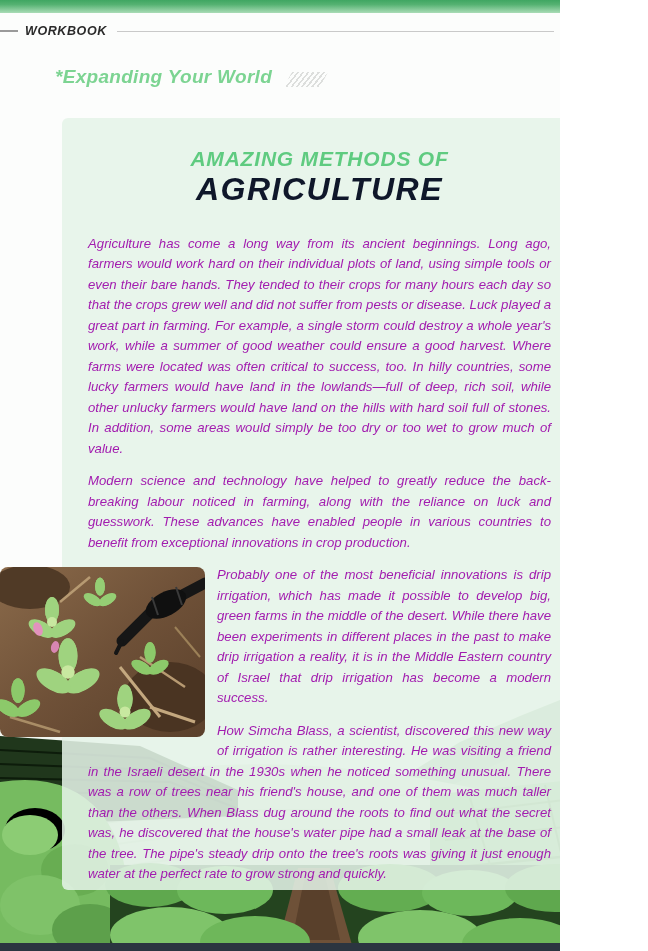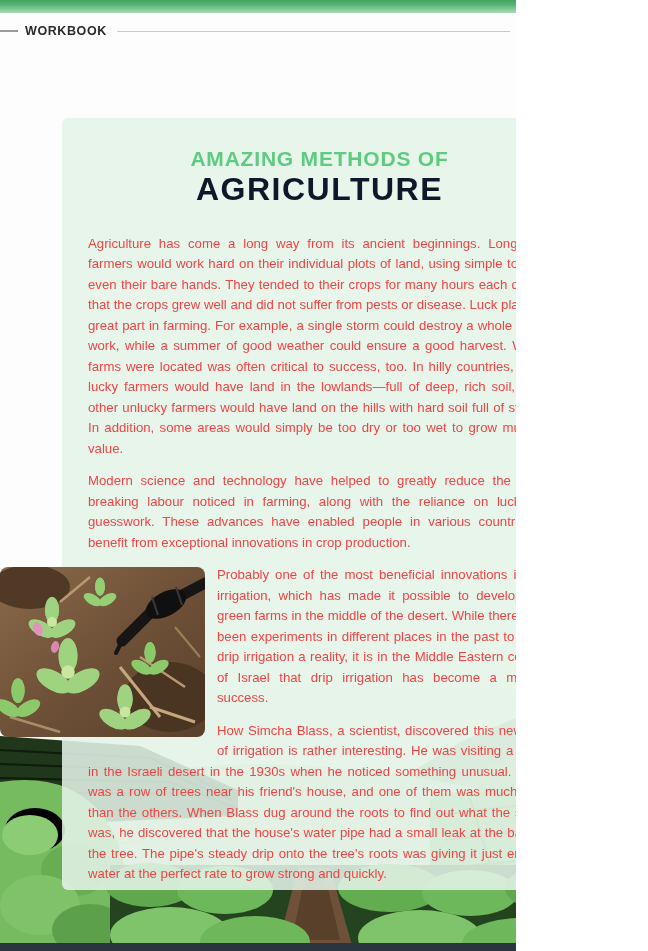--- a/index.html
+++ b/index.html
@@ -1,24 +1,25 @@
 <!DOCTYPE html>
 <html><head>
 <meta charset="utf-8">
 <style>
   * { margin: 0; padding: 0; box-sizing: border-box; }
   html, body { background: #ffffff; }
   body { font-family: "Liberation Sans", sans-serif; }
 
   .page {
     position: relative;
-    width: 516px;
+    width: 560px;
     height: 951px;
     background: #fcfdfc;
     overflow: hidden;
+    font-style: italic;
   }
 
   
   .top-bar {
     position: absolute;
     top: 0; left: 0;
     width: 648px; height: 13px;
     background: linear-gradient(to bottom, #3fa662 0%, #55b272 35%, #a9dcb6 100%);
   }
 
@@ -108,21 +109,21 @@
     font-weight: bold;
     letter-spacing: 1.5px;
     color: #0f172a;
     line-height: 1.15;
   }
 
   .content-box p {
     font-size: 13.2px;
     line-height: 20.5px;
     text-align: justify;
-    color: #ef4444;
+    color: #a21caf;
     margin-bottom: 12px;
   }
 
   
   .drip-photo {
     float: left;
     width: 205px; height: 170px;
     margin: 2px 12px 6px -88px;
     border-radius: 8px;
     overflow: hidden;
@@ -135,20 +136,24 @@
 <div class="page">
 
   <div class="top-bar"></div>
 
   <div class="workbook-head">
     <div class="dash"></div>
     <span class="workbook-label">WORKBOOK</span>
     <div class="rule"></div>
   </div>
 
+  <div class="section-heading">
+    <span class="heading-text">*Expanding Your World</span>
+    <span class="hatch"></span>
+  </div>
 
   <div class="tea-photo">
     <svg width="648" height="261" viewBox="0 0 648 261" xmlns="http://www.w3.org/2000/svg">
       <rect width="648" height="261" fill="#f3f7f1"></rect>
 
       <path d="M390,95 L460,52 L520,26 L575,4 L648,12 L648,150 L390,150 Z" fill="#9cbc97"></path>
       <path d="M420,110 L510,68 L600,44 L648,46 L648,170 L420,170 Z" fill="#abc7a4" opacity="0.85"></path>
 
       <path d="M40,100 Q200,62 360,80 Q500,96 600,135 L600,215 L40,215 Z" fill="#d5e1ce"></path>
       <path d="M80,118 Q250,88 430,108" stroke="#bccdb2" stroke-width="2" fill="none"></path>

